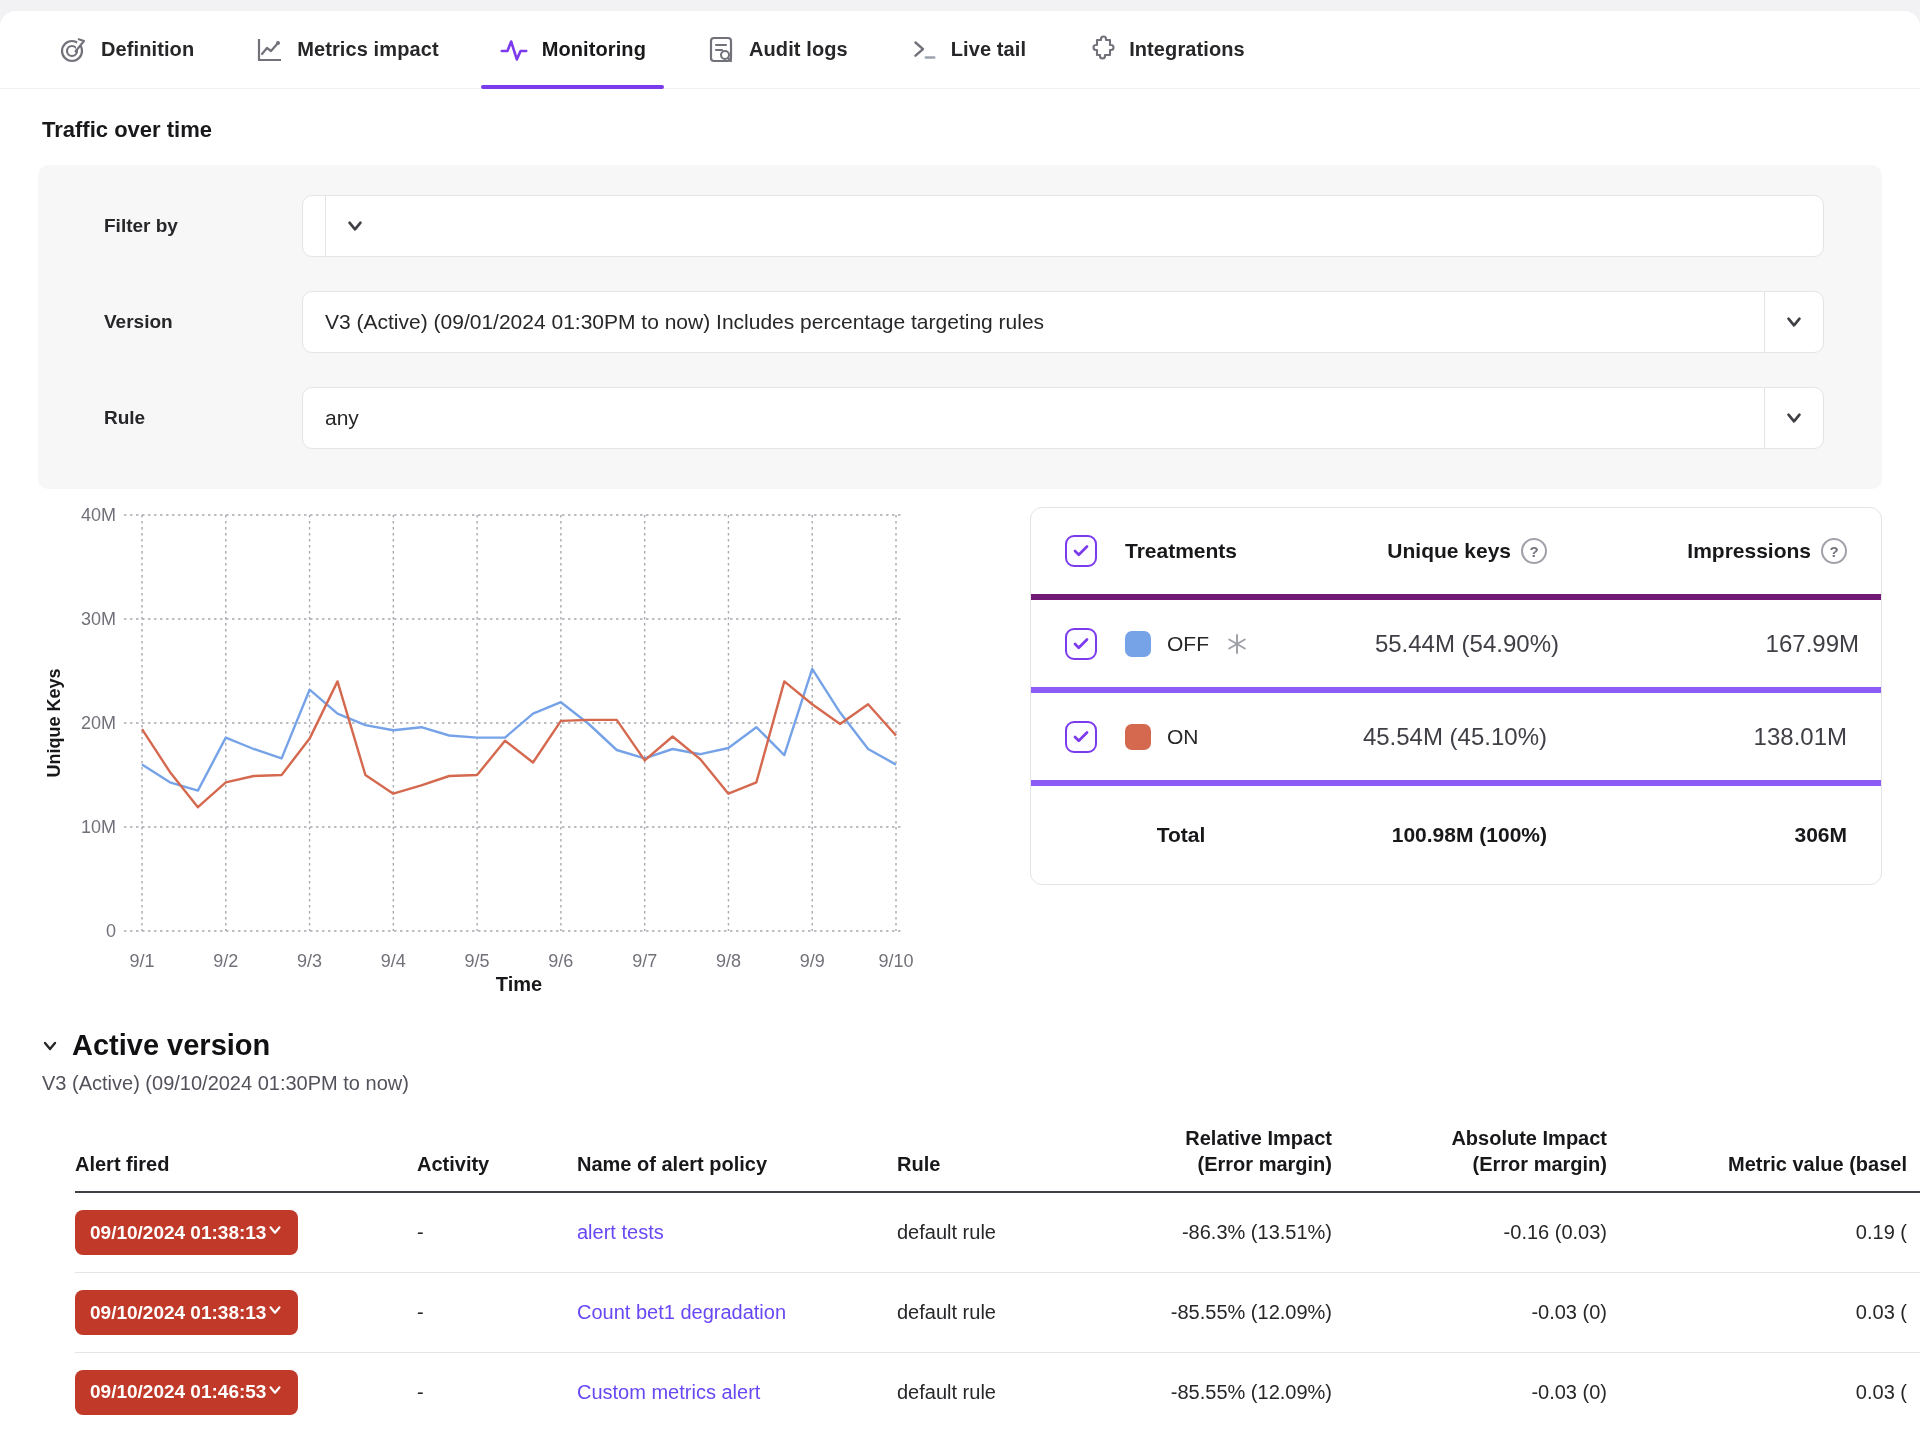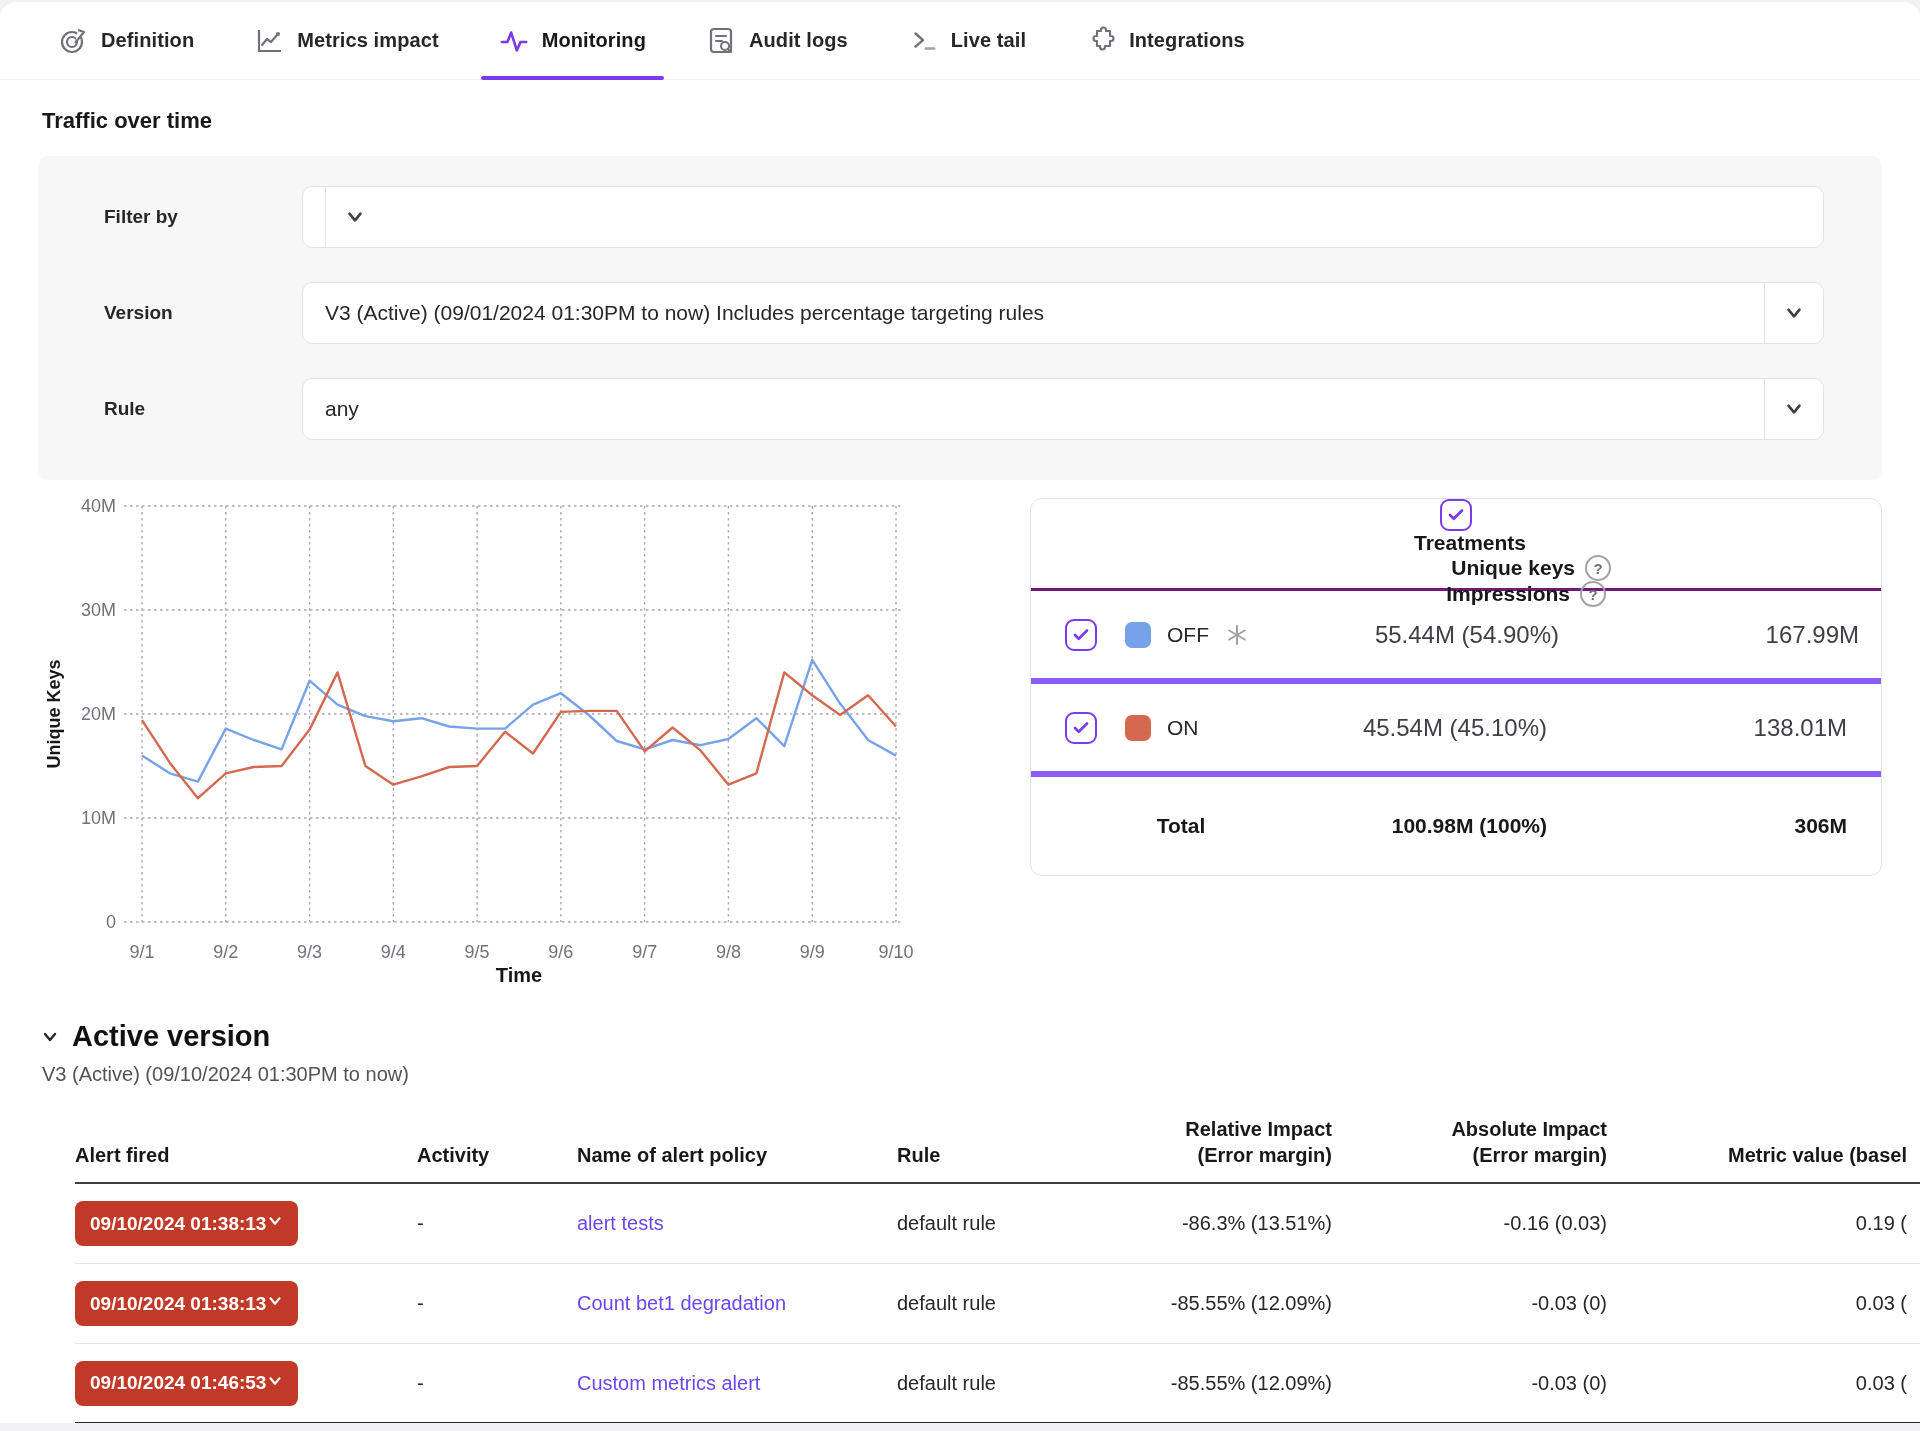--- a/index.html
+++ b/index.html
@@ -1,18 +1,18 @@
 <!DOCTYPE html>
 <html><head>
 <meta charset="utf-8">
 <style>
   * { margin:0; padding:0; box-sizing:border-box; }
   html,body { background:#f2f2f4; }
   body { font-family:"Liberation Sans", sans-serif; color:#18181b; }
-  .page { width:1920px; height:1431px; overflow:hidden; background:#f2f2f4; padding-top:2px; }
+  .page { width:1920px; height:1431px; overflow:hidden; background:#f2f2f4; padding-top:11px; }
   .card { background:#fff; border-radius:16px 16px 0 0; height:1421px; overflow:hidden; }
 
   
   .tabbar { display:flex; align-items:stretch; height:78px; padding-left:40px; gap:24px; border-bottom:1px solid #f0f0f2; background:#fff; }
   .tab { position:relative; display:flex; align-items:center; gap:13px; padding:0 18px; cursor:pointer; }
   .tab .tab-label { font-size:20px; font-weight:700; color:#27272a; letter-spacing:.1px; }
   .tab .ticon { width:30px; height:30px; display:flex; align-items:center; justify-content:center; }
   .tab.active .tab-label { color:#18181b; }
   .tab.active::after { content:""; position:absolute; left:0; right:0; bottom:-1px; height:4px; background:#7c3aed; border-radius:3px; }
 
@@ -26,21 +26,21 @@
   .select { flex:1; height:62px; background:#fff; border:1px solid #e4e4e7; border-radius:10px; display:flex; align-items:center; padding:0 0 0 22px; cursor:pointer; }
   .select .sel-value { flex:1; font-size:21px; color:#27272a; white-space:nowrap; overflow:hidden; }
   .select .sel-divider { width:1px; height:60px; background:#e4e4e7; flex:none; }
   .select .sel-caret { width:58px; display:flex; align-items:center; justify-content:center; flex:none; }
 
   
   .chart-row { display:flex; padding:10px 38px 0 38px; }
   .chart-wrap { width:960px; flex:none; }
   .legend-card { margin-left:32px; margin-top:8px; flex:1; border:1px solid #e4e4e7; border-radius:12px; height:378px; overflow:hidden; background:#fff; }
   .legend-row { display:flex; align-items:center; padding:0 34px; }
-  .legend-row.hdr { height:92px; border-bottom:3px solid #701a75;flex-direction:column; }
+  .legend-row.hdr { height:92px; border-bottom:6px solid #701a75; }
   .legend-row.treat { height:93px; border-bottom:6px solid #8b5cf6; }
   .legend-row.total { height:98px; }
   .cb { width:32px; height:32px; border:2.5px solid #7c3aed; border-radius:9px; background:#fdfdff; display:flex; align-items:center; justify-content:center; flex:none; cursor:pointer; }
   .legend-name-col { display:flex; align-items:center; gap:16px; margin-left:28px; flex:1; }
   .legend-hdr-txt { font-size:21px; font-weight:700; color:#18181b; }
   .col-uk { width:310px; text-align:right; flex:none; display:flex; justify-content:flex-end; align-items:center; gap:10px; }
   .col-imp { width:300px; text-align:right; flex:none; display:flex; justify-content:flex-end; align-items:center; gap:10px; }
   .qmark { width:26px; height:26px; border:2px solid #a1a1aa; border-radius:50%; color:#71717a; font-size:15px; font-weight:700; display:flex; align-items:center; justify-content:center; flex:none; }
   .swatch { width:26px; height:26px; border-radius:7px; flex:none; }
   .legend-val { font-size:24px; color:#3f3f46; }

